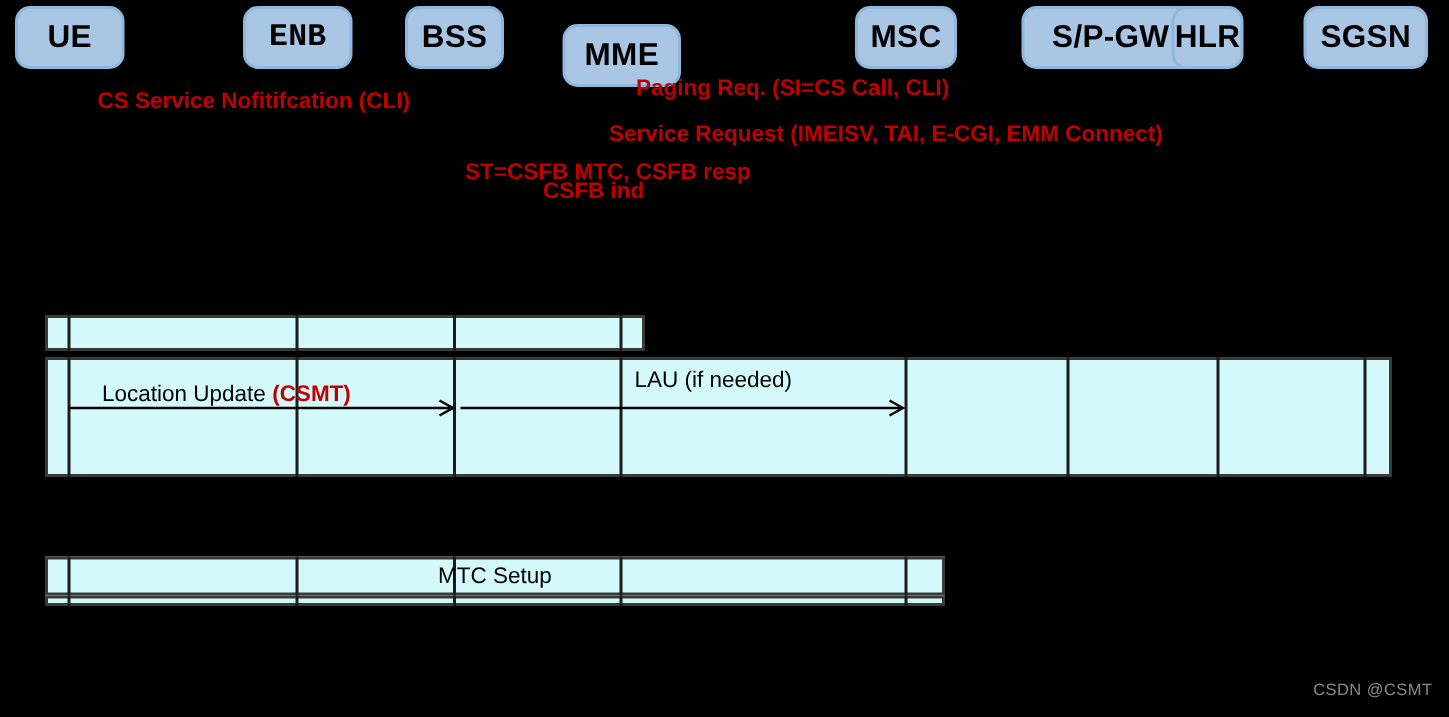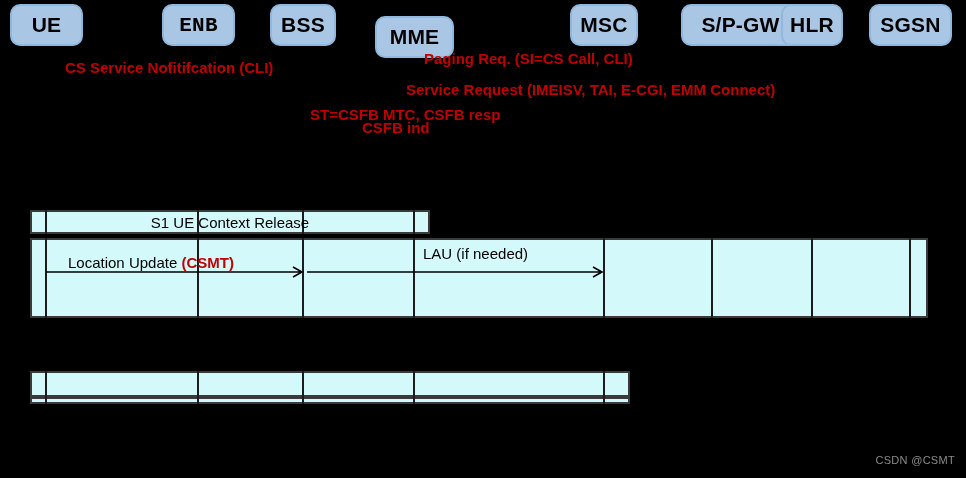--- a/index.html
+++ b/index.html
@@ -64,58 +64,58 @@
       </div>
       <div class="entity" style="left: 375px; width: 79px; margin-top: 12px;">
         <span>MME</span>
       </div>
       <div class="entity" style="left: 570px; width: 68px;">
         <span>MSC</span>
       </div>
       <div class="entity" style="left: 662px; width: 119px; margin-left: 19px;">
         <span>S/P-GW</span>
       </div>
-      <div class="entity" style="left: 781px; width: 62px; text-align: center;">
+      <div class="entity" style="left: 781px; width: 48px; text-align: center;">
         <span>HLR</span>
       </div>
       <div class="entity" style="left: 869px; width: 83px;">
         <span>SGSN</span>
       </div>
     </div>
   <div id="annotations">
       <div class="annotation" style="left: 65px; top: 59px;">CS Service Nofitifcation (CLI)</div>
       <div class="annotation" style="left: 424px; top: 50px;">Paging Req. (SI=CS Call, CLI)</div>
       <div class="annotation" style="left: 406px; top: 81px;">Service Request (IMEISV, TAI, E-CGI, EMM Connect)</div>
       <div class="annotation" style="left: 310px; top: 106px;">ST=CSFB MTC, CSFB resp</div>
       <div class="annotation" style="left: 362px; top: 119px;">CSFB ind</div>
     </div>
   <div id="bars">
       <div class="bar" style="left: 30px; top: 210px; width: 400px; height: 24px;">
         <div class="lifeline" style="left: 13px;"></div>
         <div class="lifeline" style="left: 165px;"></div>
         <div class="lifeline" style="left: 270px;"></div>
         <div class="lifeline" style="left: 381px;"></div>
-        <div class="bar-label">S1 UE Context Release</div>
       </div>
       <div class="bar" style="left: 30px; top: 238px; width: 898px; height: 80px;">
         <div class="lifeline" style="left: 13px;"></div>
         <div class="lifeline" style="left: 165px;"></div>
         <div class="lifeline" style="left: 270px;"></div>
         <div class="lifeline" style="left: 381px;"></div>
         <div class="lifeline" style="left: 571px;"></div>
         <div class="lifeline" style="left: 679px;"></div>
         <div class="lifeline" style="left: 779px;"></div>
         <div class="lifeline" style="left: 877px;"></div>
       </div>
       <div class="bar" style="left: 30px; top: 371px; width: 600px; height: 26px;">
         <div class="lifeline" style="left: 13px;"></div>
         <div class="lifeline" style="left: 165px;"></div>
         <div class="lifeline" style="left: 270px;"></div>
         <div class="lifeline" style="left: 381px;"></div>
         <div class="lifeline" style="left: 571px;"></div>
+        <div class="bar-label">MTC Setup</div>
       </div>
       <div class="bar" style="left: 30px; top: 397px; width: 600px; height: 7px;">
         <div class="lifeline" style="left: 13px;"></div>
         <div class="lifeline" style="left: 165px;"></div>
         <div class="lifeline" style="left: 270px;"></div>
         <div class="lifeline" style="left: 381px;"></div>
         <div class="lifeline" style="left: 571px;"></div>
       </div>
     </div>
   <svg class="arrows" id="arrows" width="966" height="478">

